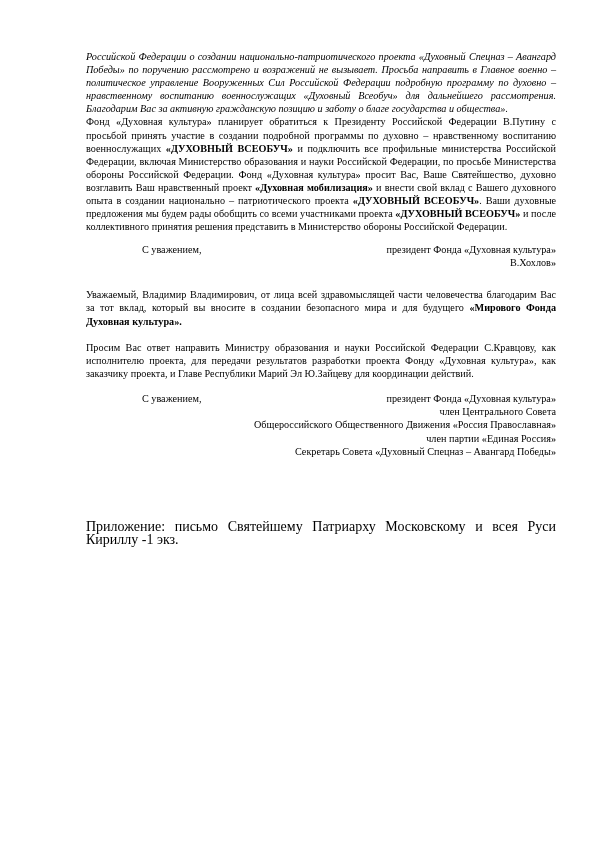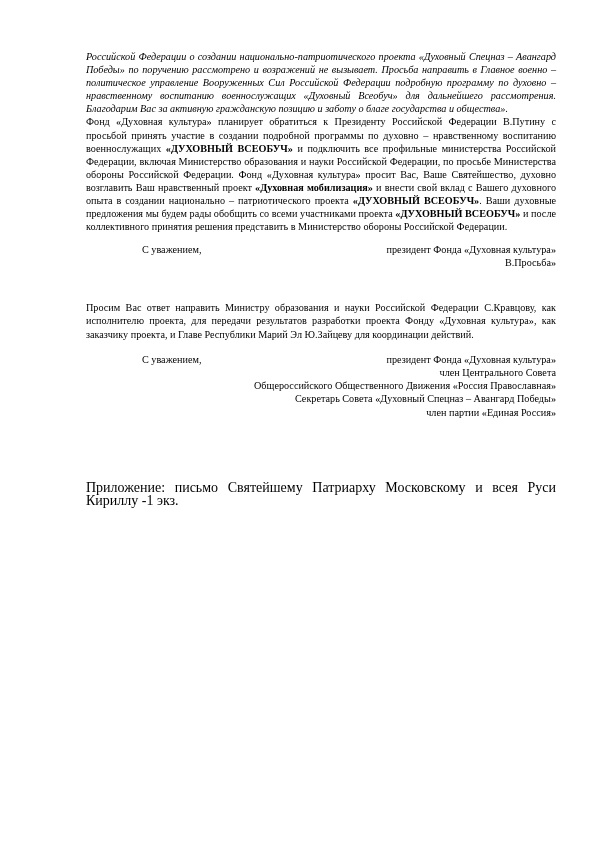--- a/index.html
+++ b/index.html
@@ -92,38 +92,39 @@
   <div class="doc-body">
 
     <p class="para-intro">Российской Федерации о создании национально-патриотического проекта «Духовный Спецназ – Авангард Победы» по поручению рассмотрено и возражений не вызывает. Просьба направить в Главное военно – политическое управление Вооруженных Сил Российской Федерации подробную программу по духовно – нравственному воспитанию военнослужащих «Духовный Всеобуч» для дальнейшего рассмотрения. Благодарим Вас за активную гражданскую позицию и заботу о благе государства и общества».</p>
 
     <p class="para-block"><span>Фонд «Духовная культура» планирует обратиться к Президенту Российской Федерации В.Путину с просьбой принять участие в создании подробной программы по духовно – нравственному воспитанию военнослужащих </span><span class="b">«ДУХОВНЫЙ ВСЕОБУЧ»</span><span> и подключить все профильные министерства Российской Федерации, включая Министерство образования и науки Российской Федерации,  по просьбе Министерства обороны Российской Федерации.    Фонд «Духовная культура» просит Вас, Ваше Святейшество, духовно возглавить Ваш нравственный  проект </span><span class="b">«Духовная мобилизация»</span><span> и внести свой вклад с Вашего духовного опыта в создании национально – патриотического проекта </span><span class="b">«ДУХОВНЫЙ ВСЕОБУЧ»</span><span>.   Ваши духовные предложения мы будем рады обобщить со всеми участниками проекта </span><span class="b">«ДУХОВНЫЙ ВСЕОБУЧ»</span><span> и после коллективного принятия решения представить в Министерство обороны Российской Федерации.</span></p>
 
     <div class="sign-block">
       <div class="sign-left">С уважением,</div>
       <div class="sign-right">
         <div>президент Фонда «Духовная культура»</div>
-        <div>В.Просьба»</div>
+        <div>В.Хохлов»</div>
       </div>
     </div>
 
     <div class="gap-lg"></div>
 
+    <p class="para-block"><span>Уважаемый, Владимир Владимирович, от лица всей здравомыслящей части человечества благодарим Вас за тот вклад, который вы вносите в создании безопасного мира и для будущего  </span><span class="b">«Мирового Фонда Духовная культура».</span></p>
 
     <div class="gap-md"></div>
 
     <p class="para-block"> Просим Вас ответ направить Министру образования и науки Российской Федерации С.Кравцову, как исполнителю проекта, для передачи результатов разработки проекта Фонду «Духовная культура», как заказчику проекта, и  Главе Республики Марий Эл Ю.Зайцеву для координации действий.</p>
 
     <div class="closing-block">
       <div class="closing-left">С уважением,</div>
       <div class="closing-right">
         <div>президент Фонда «Духовная культура»</div>
         <div>член Центрального Совета</div>
         <div>Общероссийского Общественного Движения «Россия Православная»</div>
+        <div>член партии «Единая Россия»</div>
         <div>Секретарь Совета «Духовный Спецназ – Авангард Победы»</div>
-        <div>член партии «Единая Россия»</div>
       </div>
     </div>
 
     <p class="attachment">Приложение: письмо Святейшему Патриарху Московскому и всея Руси Кириллу  -1 экз.</p>
 
   </div>
 </div>
 
 </body></html>

